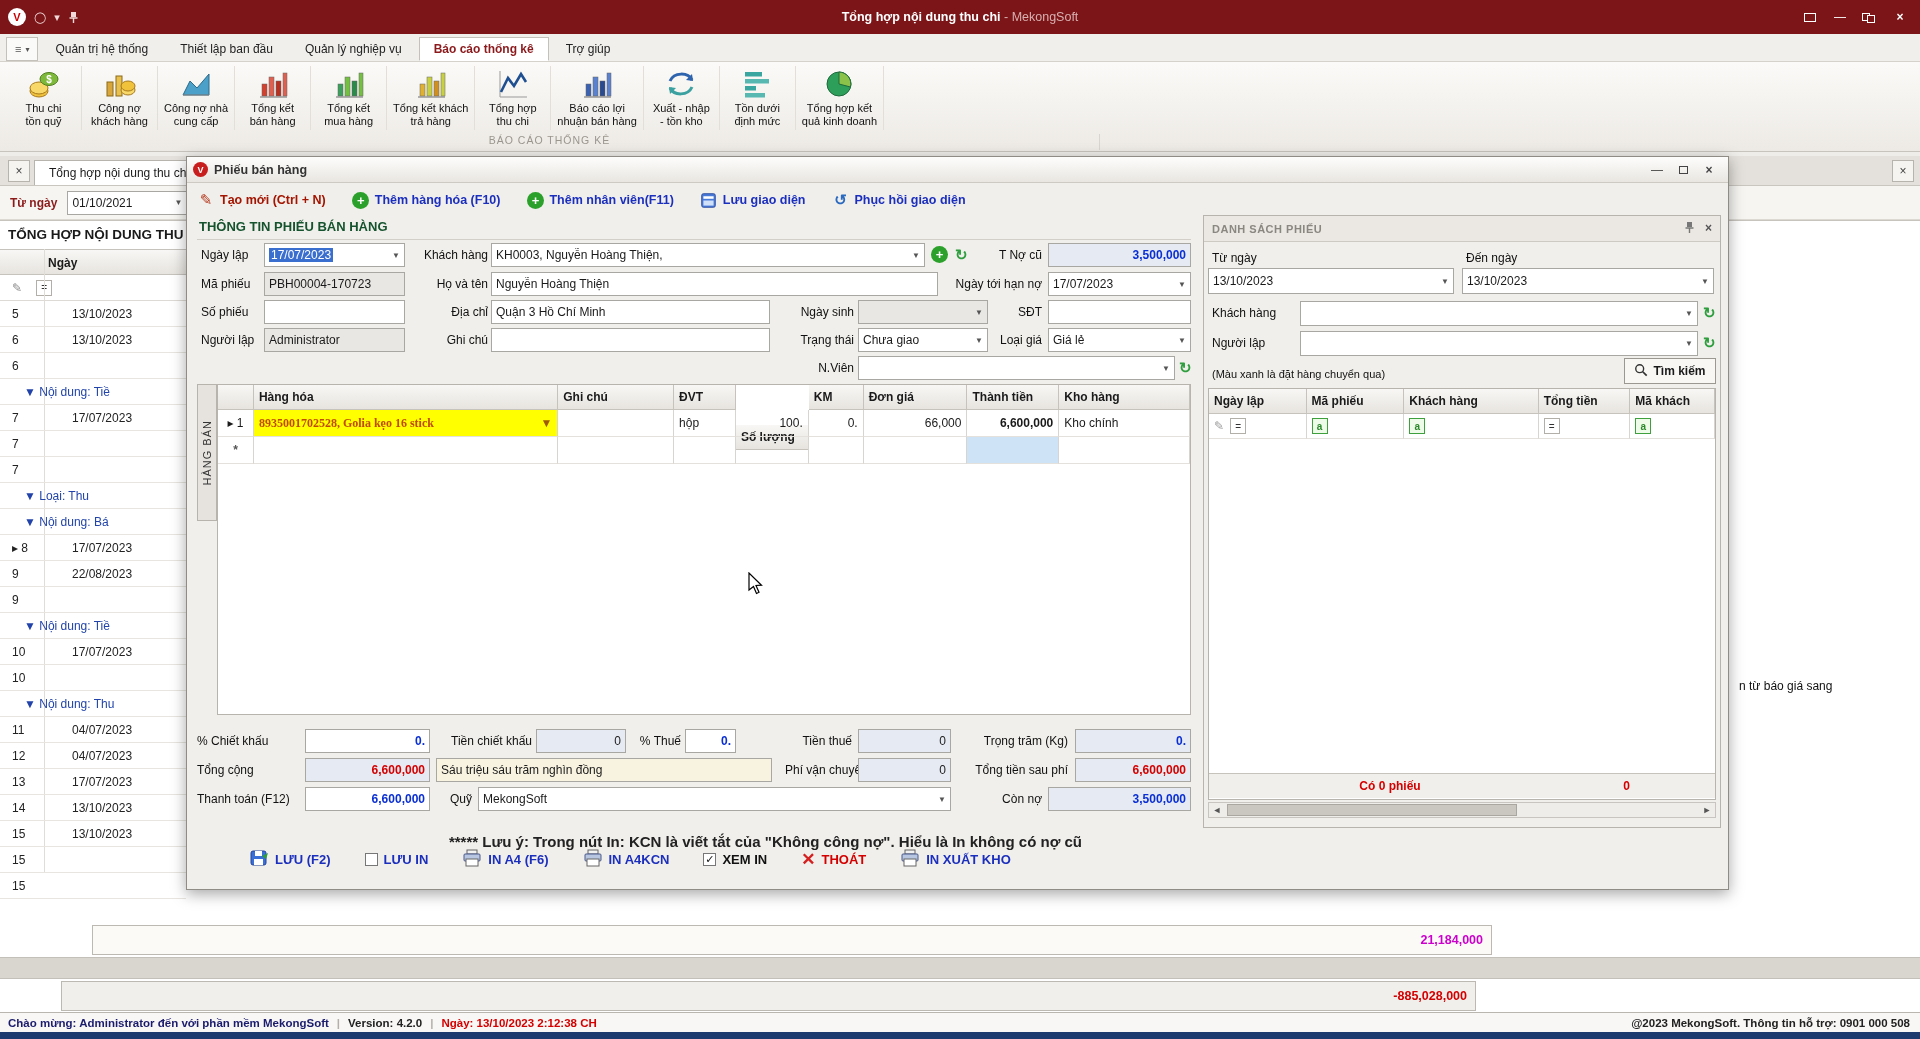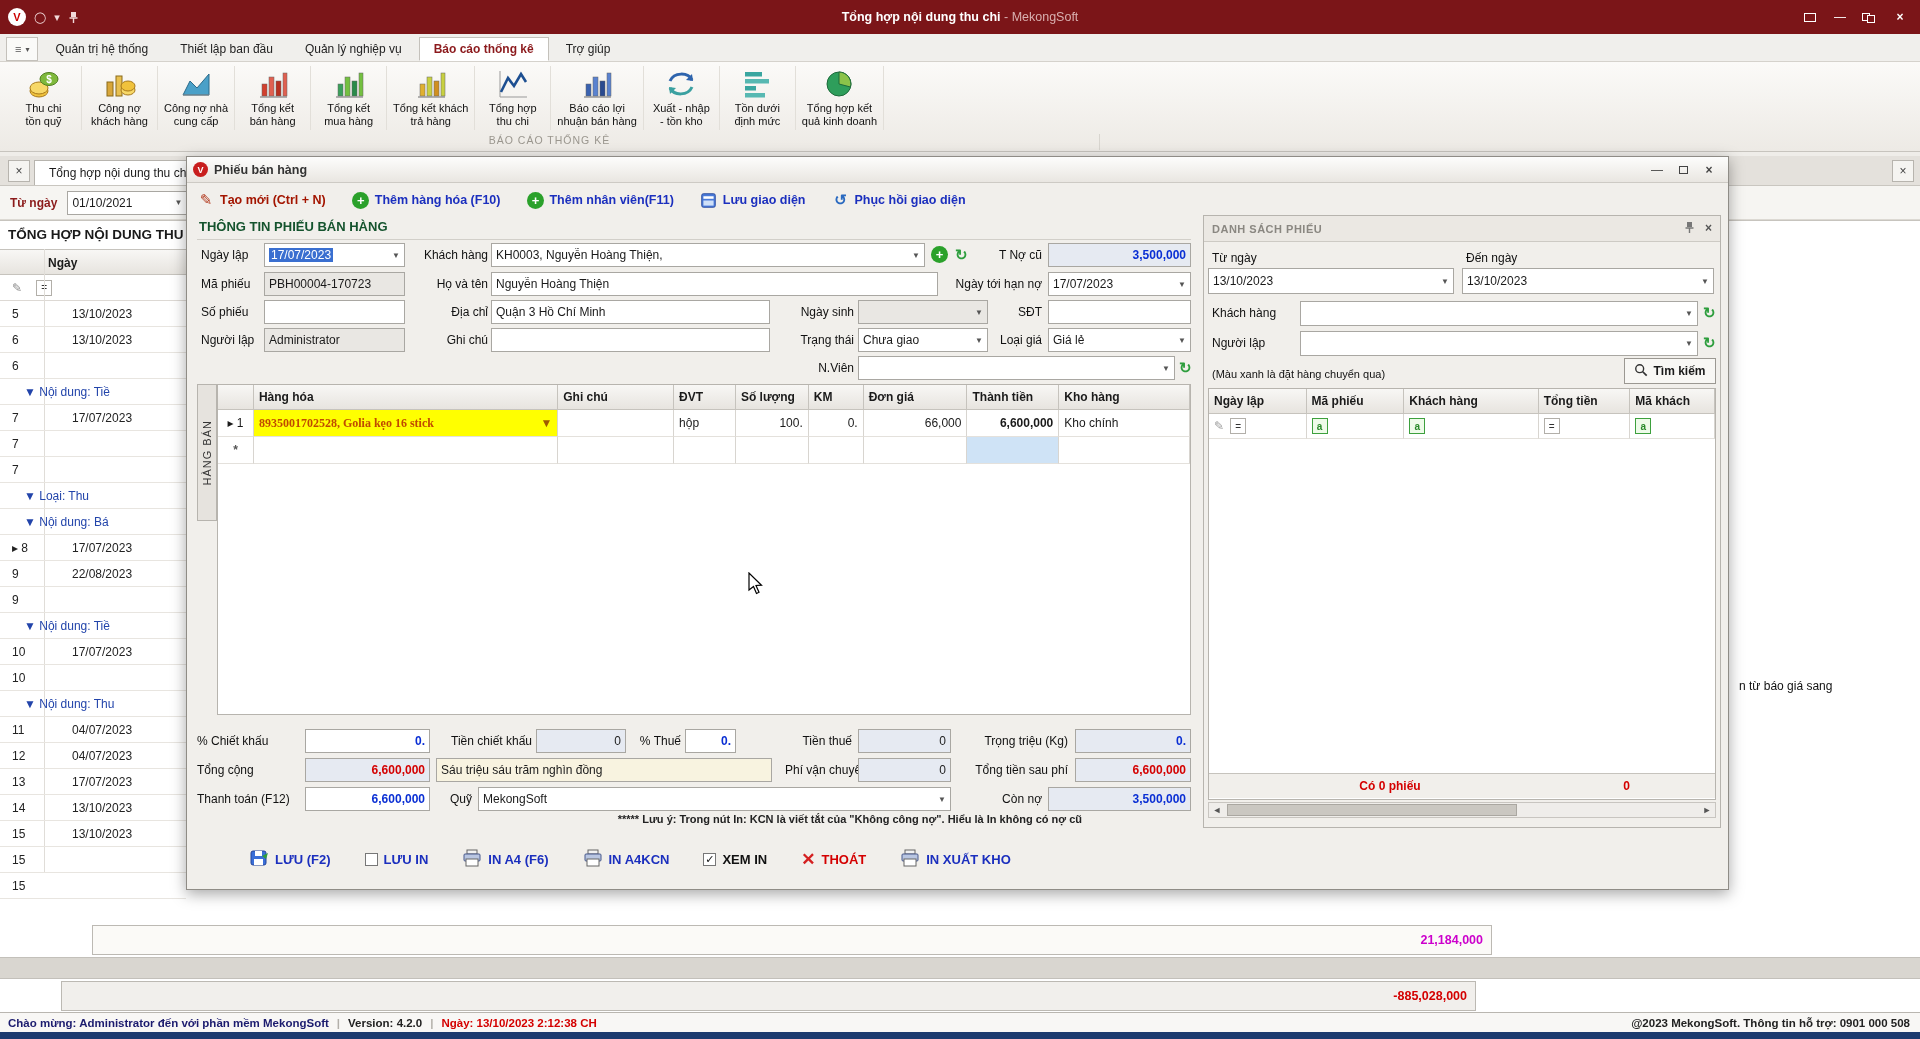--- a/index.html
+++ b/index.html
@@ -72,21 +72,21 @@
 .ghead .gc{font-weight:bold;background:linear-gradient(#f8f7f5,#e7e4df);border-right:1px solid #c6c3bd;border-bottom:1px solid #c6c3bd}
 .gdata .gc{border-bottom:1px solid #e4e1dc}
 .gc.r{justify-content:flex-end}
 .gc.c{justify-content:center}
 .gc.yel{background:#ffff00;color:#c04a00;font-weight:bold}
 .gc.bold{font-weight:bold}
 .gc.selcell{background:#cfe3f6}
 .gfoot{position:absolute;left:0;top:309px;width:972px;height:21px;background:#f1efeb;border-top:1px solid #c6c3bd}
 .gfoot span{position:absolute;left:647px;width:196px;text-align:right;font-weight:bold;color:#d40000;line-height:21px;font-size:12.5px}
 
-.note{position:absolute;left:0;top:656px;width:895px;text-align:right;font-size:11px;font-weight:bold;color:#222}
+.note{position:absolute;left:0;top:676px;width:895px;text-align:right;font-size:15px;font-weight:bold;color:#222}
 .actions{position:absolute;left:62px;top:682px;height:40px;display:flex;align-items:center;gap:34px}
 .abtn{display:flex;align-items:center;gap:6px}
 .abtn .t{color:#1b2fbe;font-weight:bold;font-size:13px}
 .abtn .t.dark{color:#111}
 .abtn .t.red{color:#d40000}
 .chk{width:13px;height:13px;border:1px solid #777;background:#fff;display:flex;align-items:center;justify-content:center;font-size:11px;line-height:1;color:#111}
 .xicon{color:#d42020;font-weight:bold;font-size:17px;line-height:1}
 
 .panel{position:absolute;left:1016px;top:58px;width:518px;height:613px;background:#f1efeb;border:1px solid #b7b4ae}
 .panel-head{position:absolute;left:0;top:0;width:100%;height:26px;background:#ebe8e3;border-bottom:1px solid #cdcac4;display:flex;align-items:center}
@@ -542,21 +542,21 @@
 
   <div class="sidetab">
       <span>HÀNG BÁN</span>
     </div>
   <div class="pgrid" id="pgrid">
   <div class="grow ghead" style="top: 0px; height: 25px;">
         <div class="gc c" style="width: 36px;"></div>
         <div class="gc" style="width: 305px;">Hàng hóa</div>
         <div class="gc" style="width: 116px;">Ghi chú</div>
         <div class="gc" style="width: 62px;">ĐVT</div>
-        <div class="gc" style="width: 73px;">Số lượng</div>
+        <div class="gc" style="width: 73px; margin-top: 40px;">Số lượng</div>
         <div class="gc" style="width: 55px;">KM</div>
         <div class="gc" style="width: 104px;">Đơn giá</div>
         <div class="gc" style="width: 92px;">Thành tiền</div>
         <div class="gc" style="width: 131px;">Kho hàng</div>
       </div>
       <div class="grow gdata" style="top: 25px; height: 27px;">
         <div class="gc c" style="width: 36px;">
           <span style="overflow: hidden; flex: 0 0 auto;">▸ 1</span>
         </div>
         <div class="gc yel" style="width: 305px;">
@@ -607,21 +607,21 @@
       <span class="val">0</span>
     </div>
   <span class="lbl r" style="left:445px;top:572px;width:49px">% Thuế</span>
   <div class="inp numb" style="left:498px;top:572px;width:51px">
       <span class="val">0.</span>
     </div>
   <span class="lbl r" style="left:598px;top:572px;width:67px">Tiền thuế</span>
   <div class="inp tint numd" style="left:671px;top:572px;width:93px">
       <span class="val">0</span>
     </div>
-  <span class="lbl r" style="left:781px;top:572px;width:100px">Trọng triệu (Kg)</span>
+  <span class="lbl r" style="left:781px;top:572px;width:100px">Trọng trăm (Kg)</span>
   <div class="inp tint numb" style="left:888px;top:572px;width:116px">
       <span class="val">0.</span>
     </div>
 
   <span class="lbl" style="left:10px;top:601px;width:104px">Tổng cộng</span>
   <div class="inp tint numr" style="left:118px;top:601px;width:125px">
       <span class="val">6,600,000</span>
     </div>
   <div class="inp cream" style="left:249px;top:601px;width:336px">
       <span class="val">Sáu triệu sáu trăm nghìn đồng</span>

